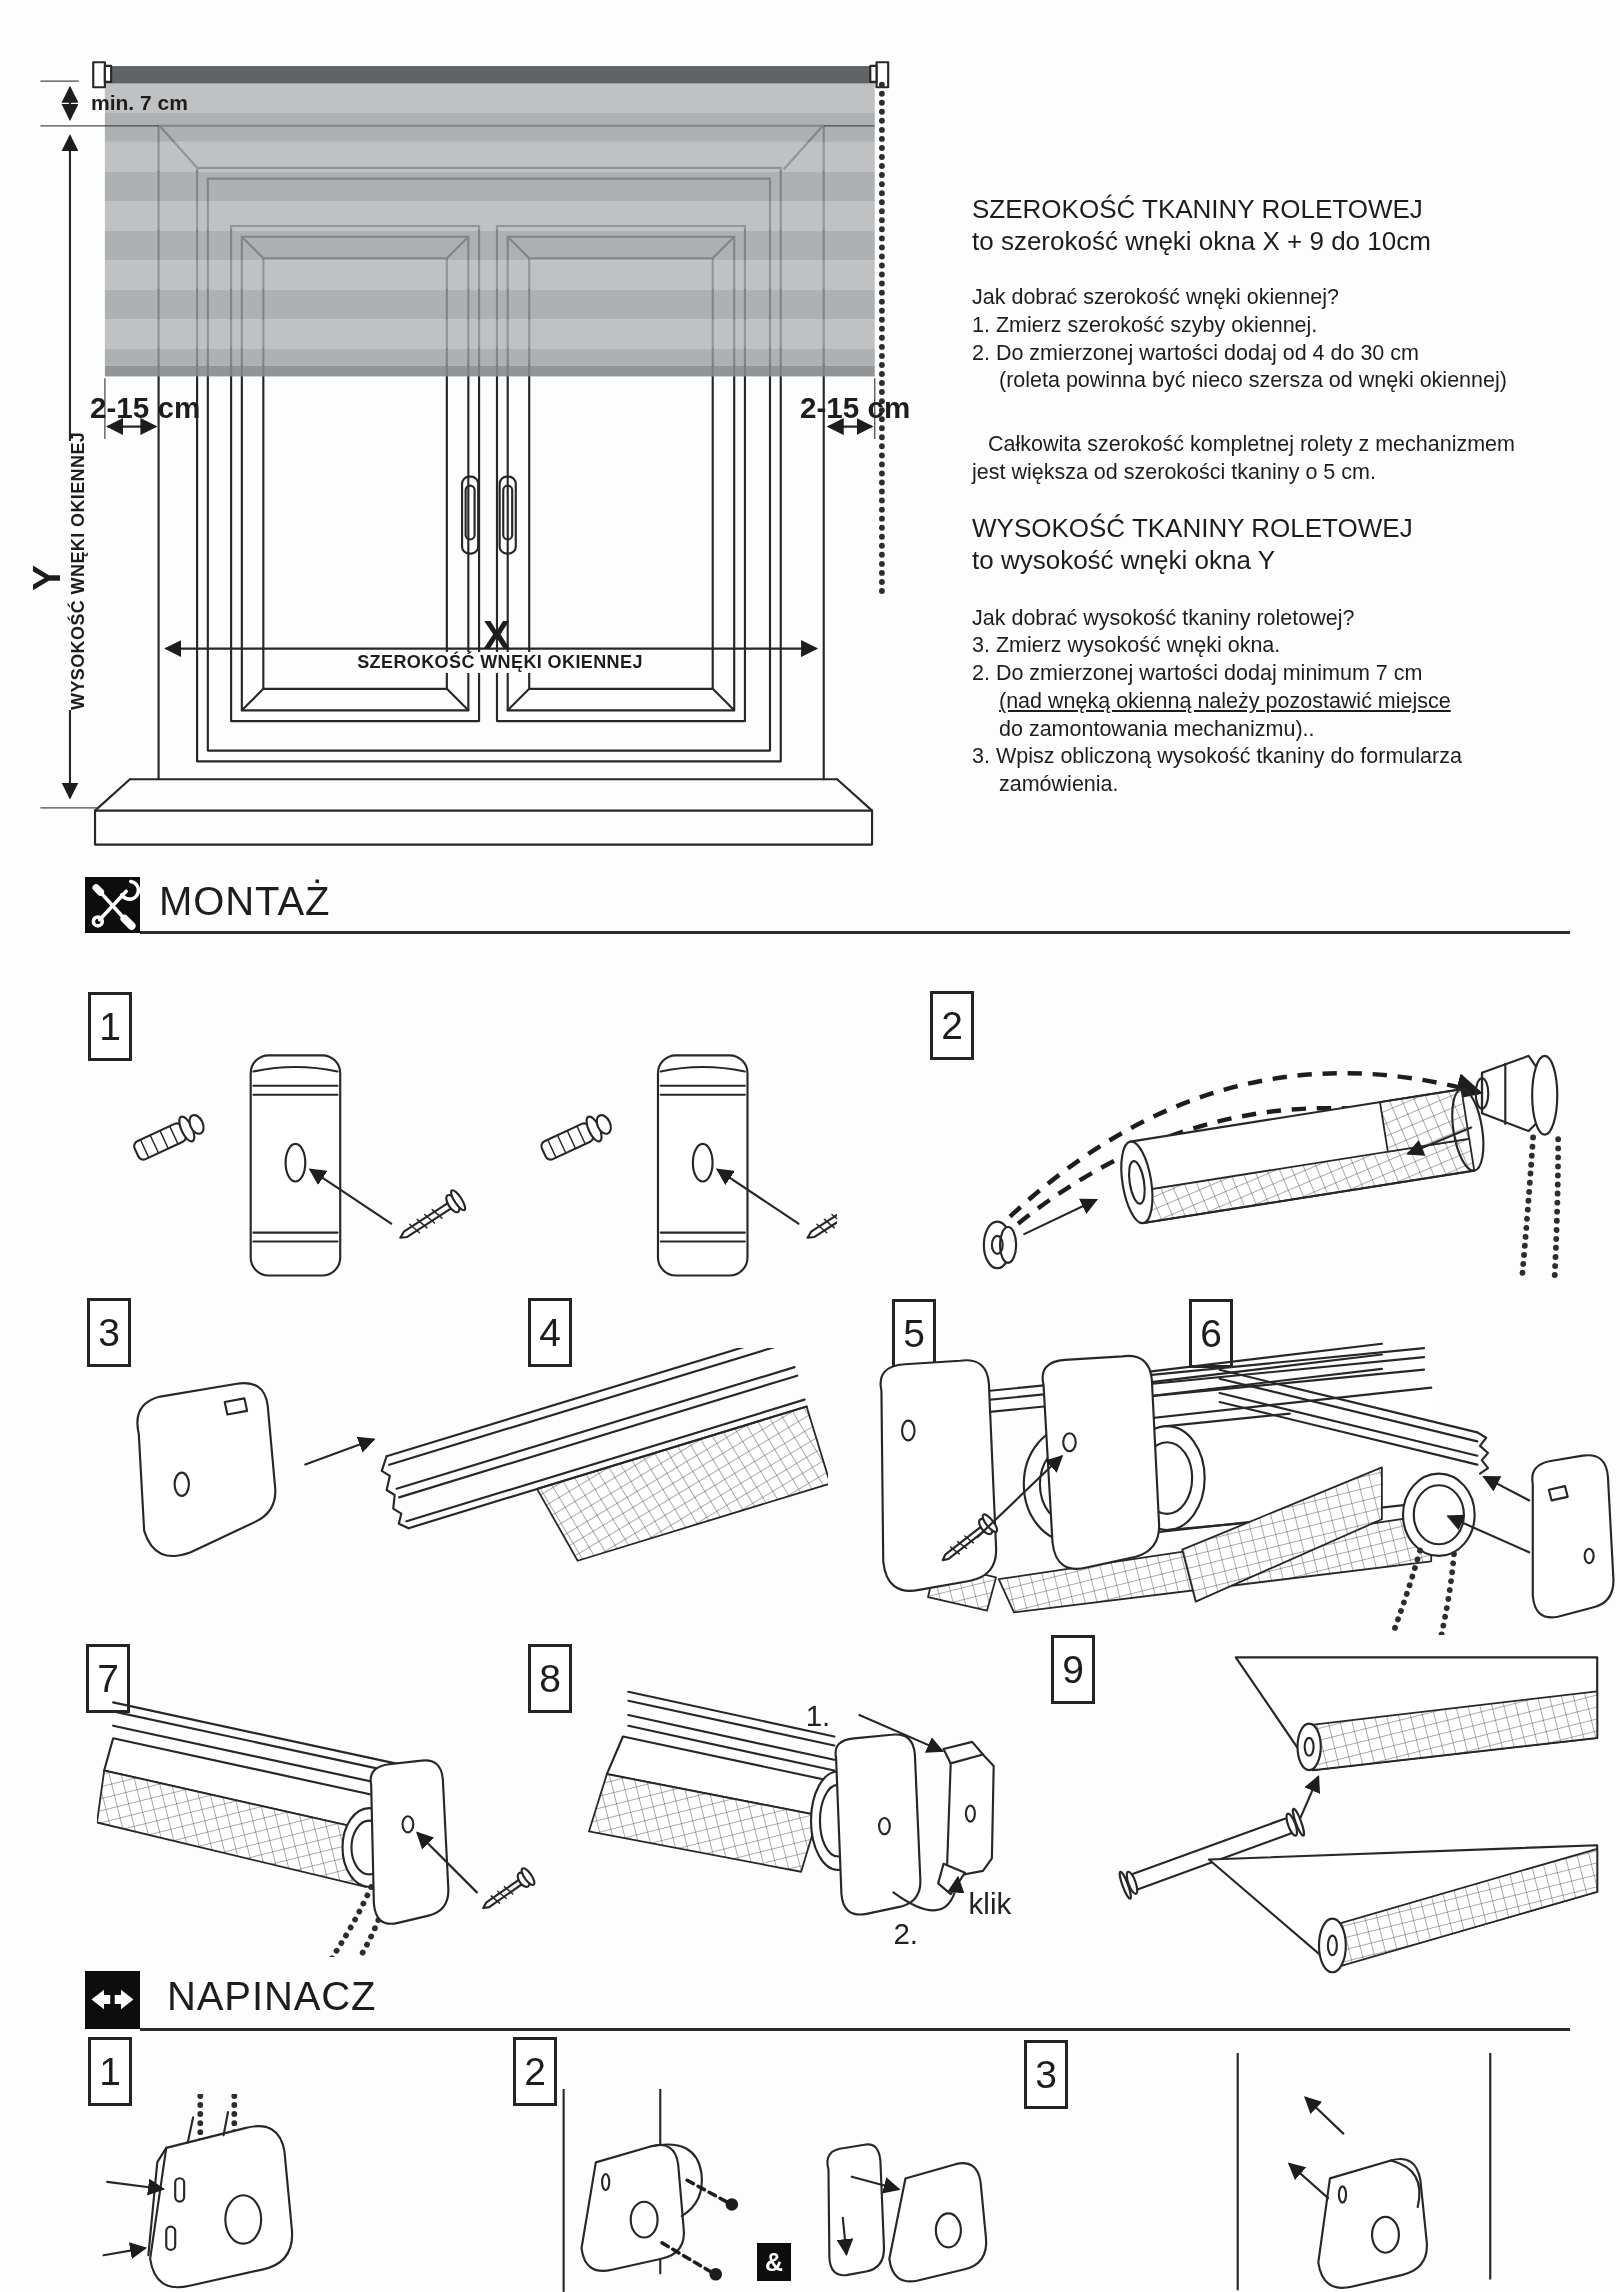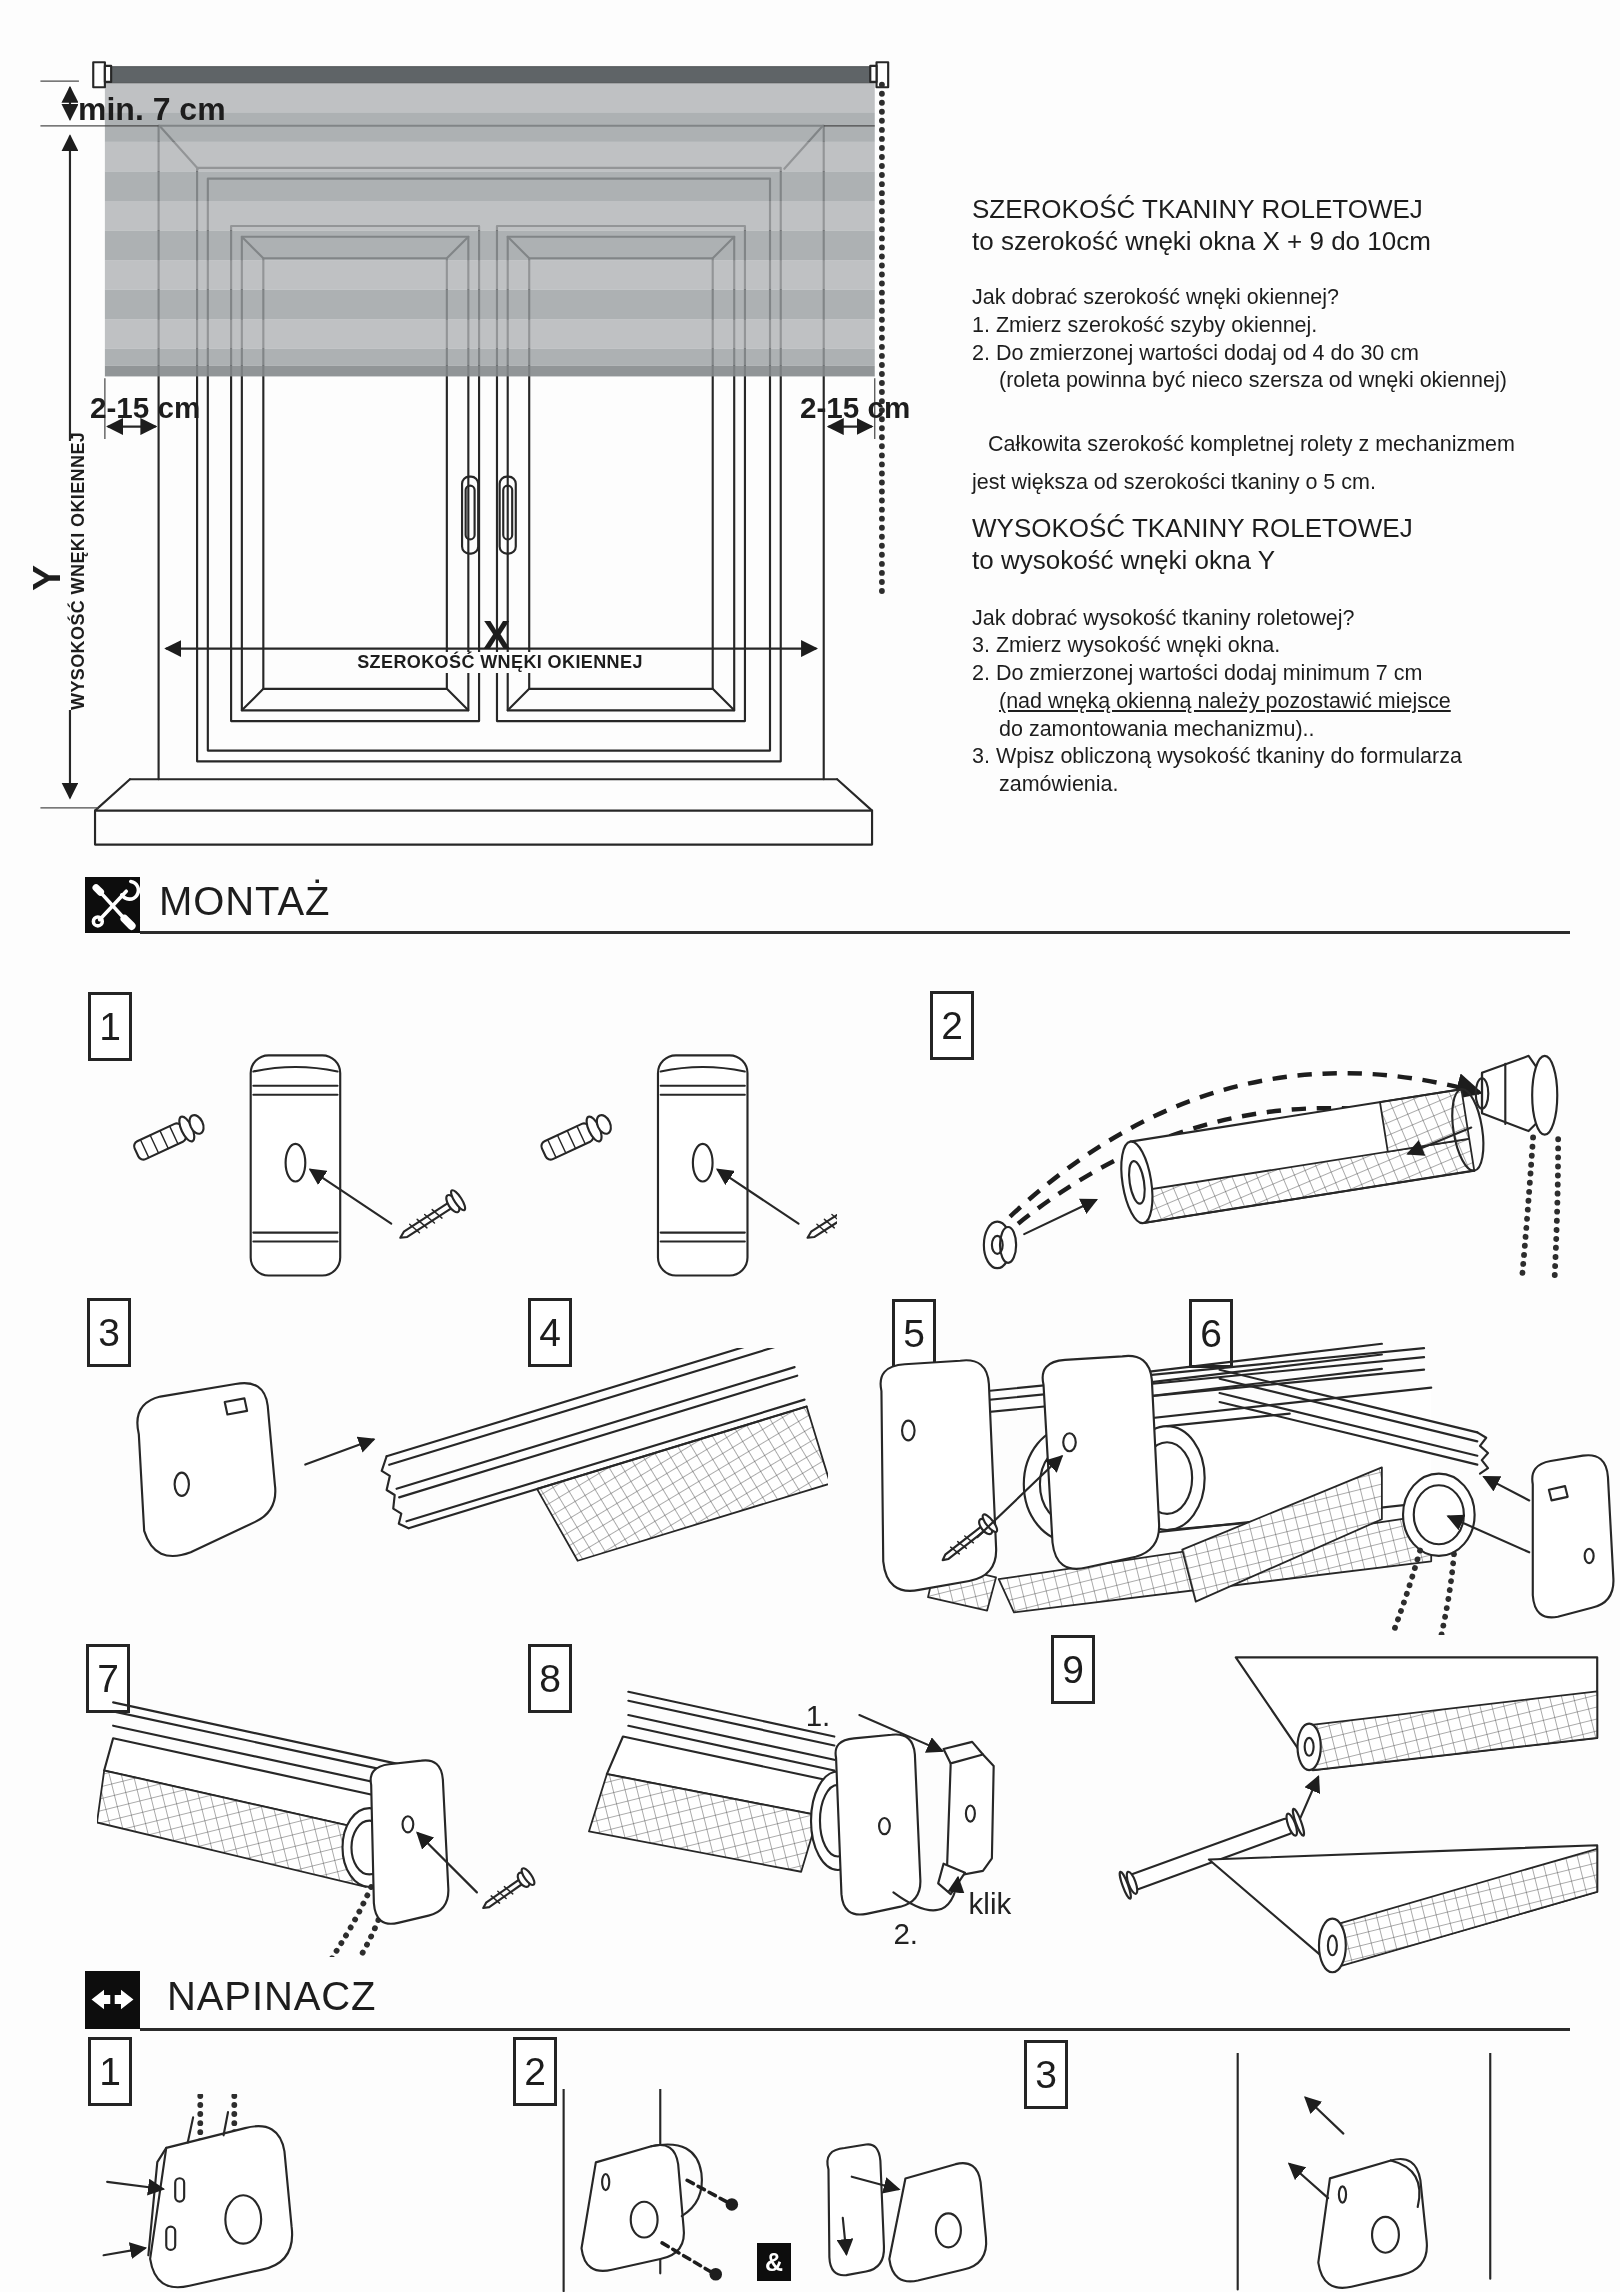--- a/index.html
+++ b/index.html
@@ -118,41 +118,41 @@
         <path d="M87,362 V430" class="thin"></path>
           <path d="M947,362 V430" class="thin"></path>
         <line x1="48" y1="38" x2="48" y2="72" class="s" marker-start="url(#ah)" marker-end="url(#ah)"></line>
         <line x1="48" y1="92" x2="48" y2="830" class="s" marker-start="url(#ah)" marker-end="url(#ah)"></line>
         <line x1="156" y1="664" x2="881" y2="664" class="s" marker-start="url(#ah)" marker-end="url(#ah)"></line>
         <line x1="91" y1="416" x2="143" y2="416" class="s" marker-start="url(#ah)" marker-end="url(#ah)"></line>
         <line x1="896" y1="416" x2="943" y2="416" class="s" marker-start="url(#ah)" marker-end="url(#ah)"></line>
       </g>
     </svg>
     
-    <div class="abs dimlbl" style="left:51px;top:37px;font-size:32px;">min. 7 cm</div>
+    <div class="abs dimlbl" style="left:64px;top:37px;font-size:21px;">min. 7 cm</div>
     <div class="abs dimlbl" style="left:63px;top:337px;">2-15 cm</div>
     <div class="abs dimlbl" style="left:773px;top:337px;">2-15 cm</div>
     <div class="abs dimlbl" style="left:1.8px;top:497px;width:36px;font-size:39px;transform:rotate(-90deg);">Y</div>
     <div class="abs axislbl" style="left:-83px;top:511px;width:269px;text-align:center;transform:rotate(-90deg);">WYSOKOŚĆ WNĘKI OKIENNEJ</div>
     <div class="abs dimlbl" style="left:456px;top:558px;font-size:41px;">X</div>
     <div class="abs axislbl" style="left:312px;top:598px;width:322px;text-align:center;">SZEROKOŚĆ WNĘKI OKIENNEJ</div>
   </div>
 
   <div class="abs" style="left:972px;top:54px;width:636px;height:788px;">
 
     <div class="abs subhead" style="left:0;top:140px;">SZEROKOŚĆ TKANINY ROLETOWEJ</div>
     <div class="abs subhead" style="left:0;top:172px;">to szerokość wnęki okna X + 9 do 10cm</div>
 
     <div class="abs body" style="left:0;top:231px;">Jak dobrać szerokość wnęki okiennej?</div>
     <div class="abs body" style="left:0;top:259px;">1. Zmierz szerokość szyby okiennej.</div>
     <div class="abs body" style="left:0;top:287px;">2. Do zmierzonej wartości dodaj od 4 do 30 cm</div>
     <div class="abs body" style="left:27px;top:314px;">(roleta powinna być nieco szersza od wnęki okiennej)</div>
 
     <div class="abs body" style="left:16px;top:378px;">Całkowita szerokość kompletnej rolety z mechanizmem</div>
-    <div class="abs body" style="left:0;top:416px;">jest większa od szerokości tkaniny o 5 cm.</div>
+    <div class="abs body" style="left:0;top:406px;">jest większa od szerokości tkaniny o 5 cm.</div>
 
     <div class="abs subhead" style="left:0;top:459px;">WYSOKOŚĆ TKANINY ROLETOWEJ</div>
     <div class="abs subhead" style="left:0;top:491px;">to wysokość wnęki okna Y</div>
 
     <div class="abs body" style="left:0;top:552px;">Jak dobrać wysokość tkaniny roletowej?</div>
     <div class="abs body" style="left:0;top:579px;">3. Zmierz wysokość wnęki okna.</div>
     <div class="abs body" style="left:0;top:607px;">2. Do zmierzonej wartości dodaj minimum 7 cm</div>
     <div class="abs body" style="left:27px;top:635px;text-decoration:underline;">(nad wnęką okienną należy pozostawić miejsce</div>
     <div class="abs body" style="left:27px;top:663px;">do zamontowania mechanizmu)..</div>
     <div class="abs body" style="left:0;top:690px;">3. Wpisz obliczoną wysokość tkaniny do formularza</div>

